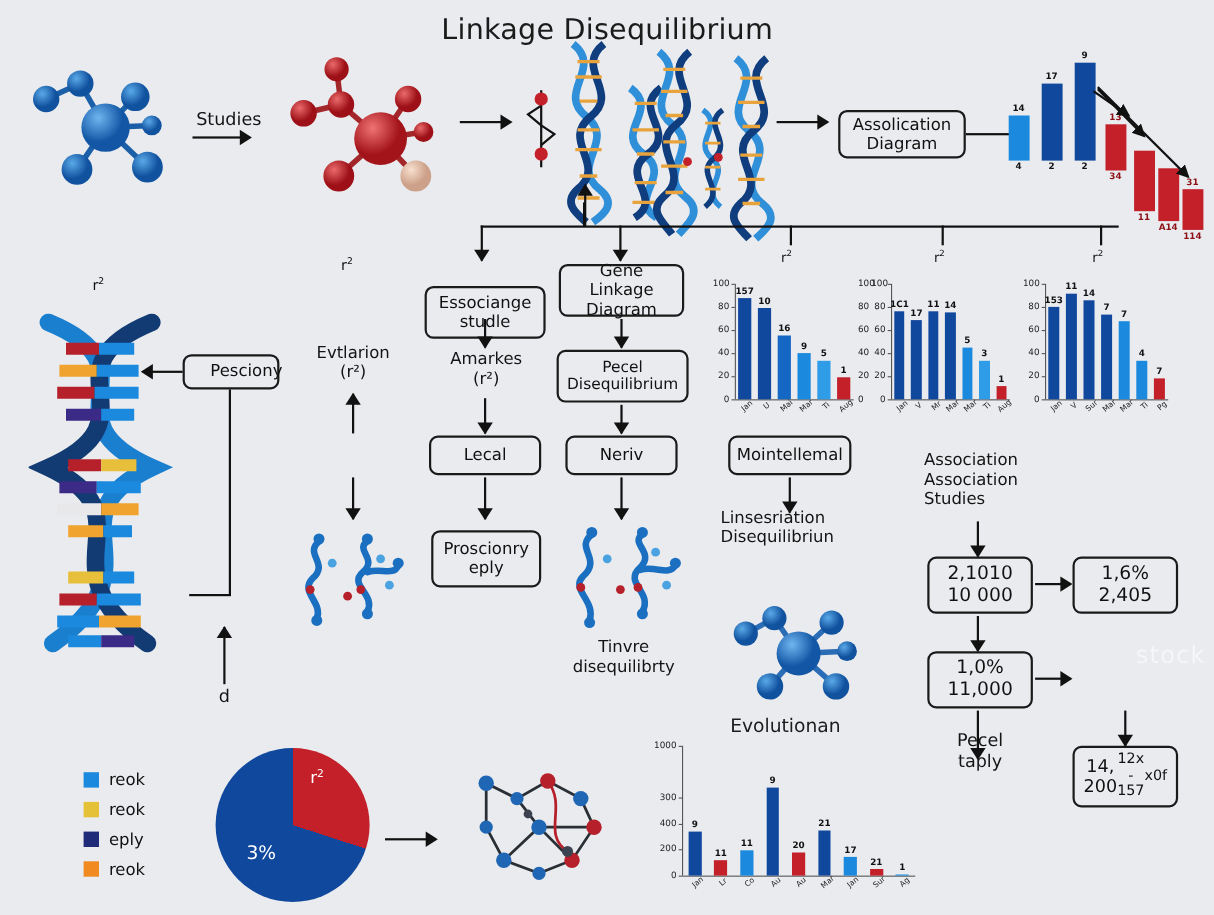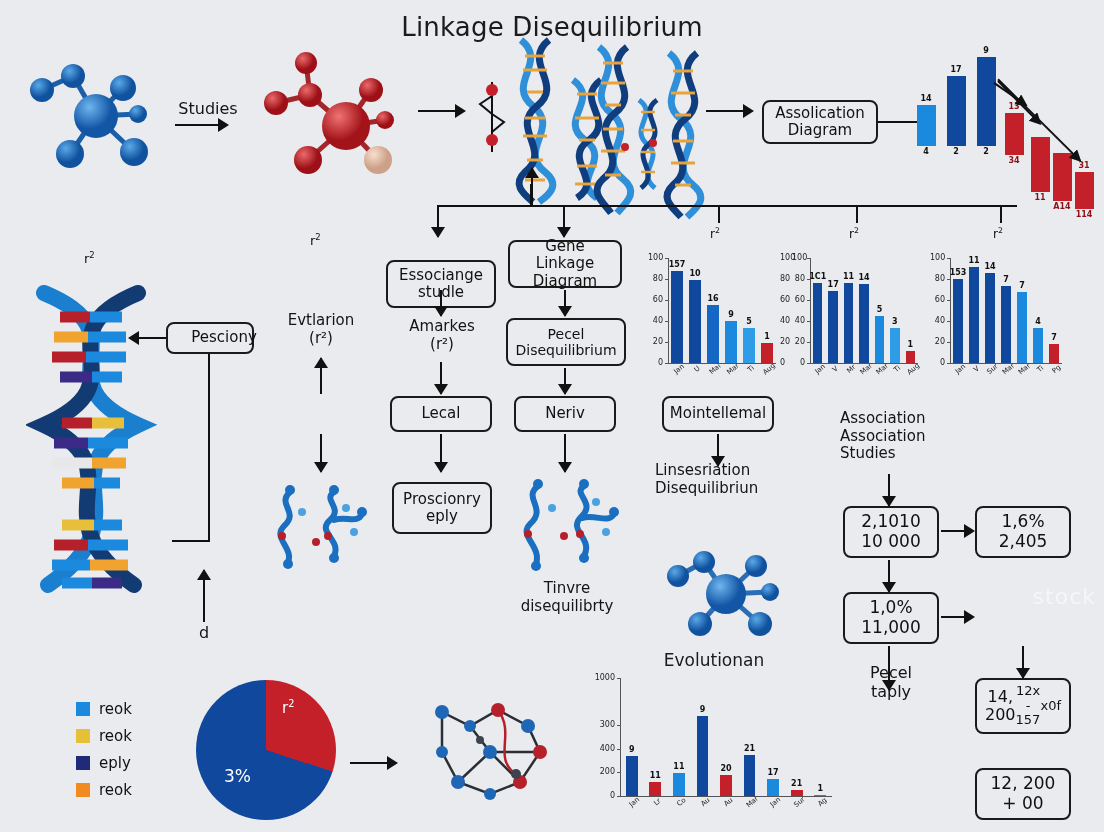--- a/index.html
+++ b/index.html
@@ -631,24 +631,20 @@
     <div>taply</div>
   </div>
 
   <div class="abs arrowwrap" style="left:1022px;top:646px;width:2px;height:32px;">
     <div class="vline ar-down" style="height:32px;position:absolute;left:0;top:0;"></div>
     </div>
   <div class="abs box" style="left:975px;top:678px;width:96px;height:56px;flex-direction:row;font-size:16px;">
     <span>14, 200</span>
     <span class="small">12x - 157</span>
     <span class="small">x0f</span>
-  </div>
-  <div class="abs box" style="left:975px;top:768px;width:96px;height:52px;flex-direction:column;font-size:17px;">
-    <span>12, 200</span>
-    <span>+ 00</span>
   </div>
 
   <div class="chartpanel" id="pie" style="left:196px;top:680px;width:140px;height:140px;">
       <div style="position: absolute; left: 0px; top: 0px; width: 140px; height: 140px; border-radius: 50%; background: conic-gradient(rgb(196, 32, 42) 0%, rgb(196, 32, 42) 30%, rgb(16, 72, 158) 30%, rgb(16, 72, 158) 100%);"></div>
       <div style="position: absolute; left: 28px; top: 86px; color: rgb(255, 255, 255); font-size: 17px;">3%</div>
       <div style="position: absolute; left: 86px; top: 18px; color: rgb(255, 255, 255); font-size: 15px;">r<sup>2</sup></div>
     </div>
   <div class="chartpanel" id="pielegend" style="left:76px;top:700px;width:110px;height:110px;">
       <div style="position: absolute; left: 0px; top: 0px; display: flex; align-items: center; gap: 9px;">
         <span style="width: 14px; height: 14px; background: rgb(27, 138, 222); display: inline-block;"></span>

